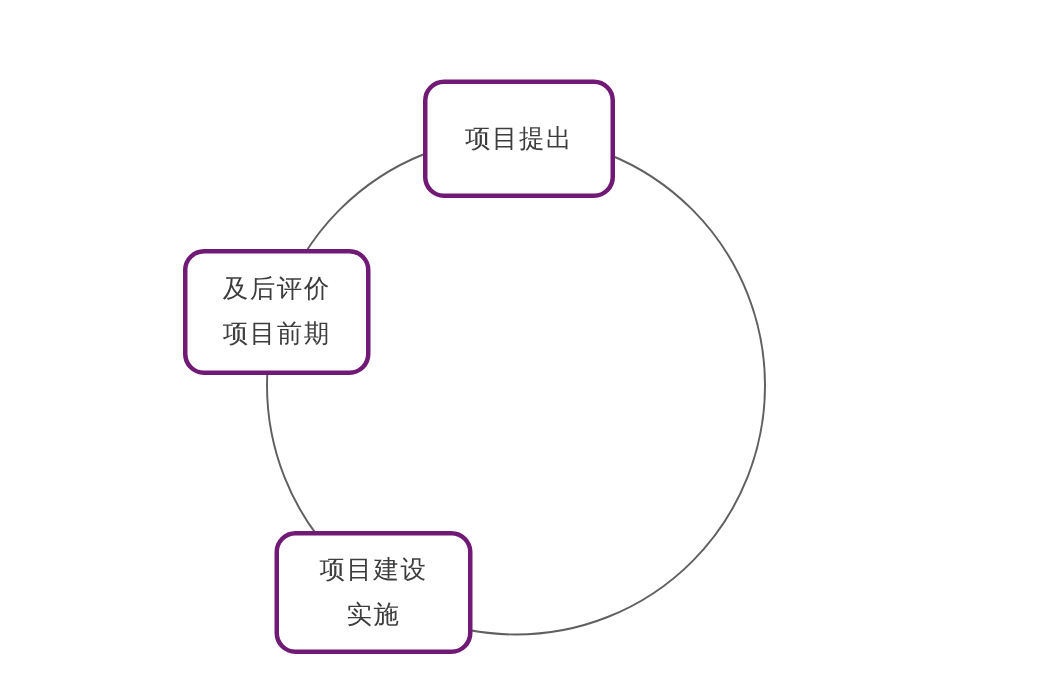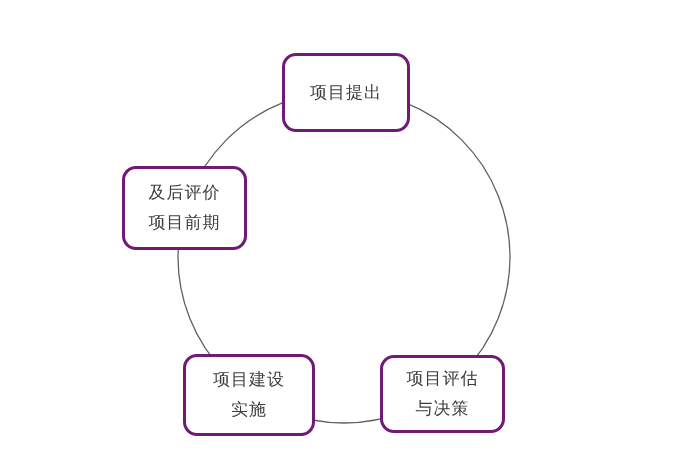--- a/index.html
+++ b/index.html
@@ -54,24 +54,20 @@
 
   <svg class="cycle-svg" width="700" height="456" viewBox="0 0 700 456">
     <circle cx="344" cy="257" r="166" fill="none" stroke="#606060" stroke-width="1.3"></circle>
   </svg>
 
   <div class="node node-top">
     <span class="line">项目提出</span>
   </div>
 
 
-  <div class="node node-bottom-right">
-    <span class="line">项目评估</span>
-    <span class="line">与决策</span>
-  </div>
 
   <div class="node node-bottom-left">
     <span class="line">项目建设</span>
     <span class="line">实施</span>
   </div>
 
   <div class="node node-left">
     <span class="line">及后评价</span>
     <span class="line">项目前期</span>
   </div>

